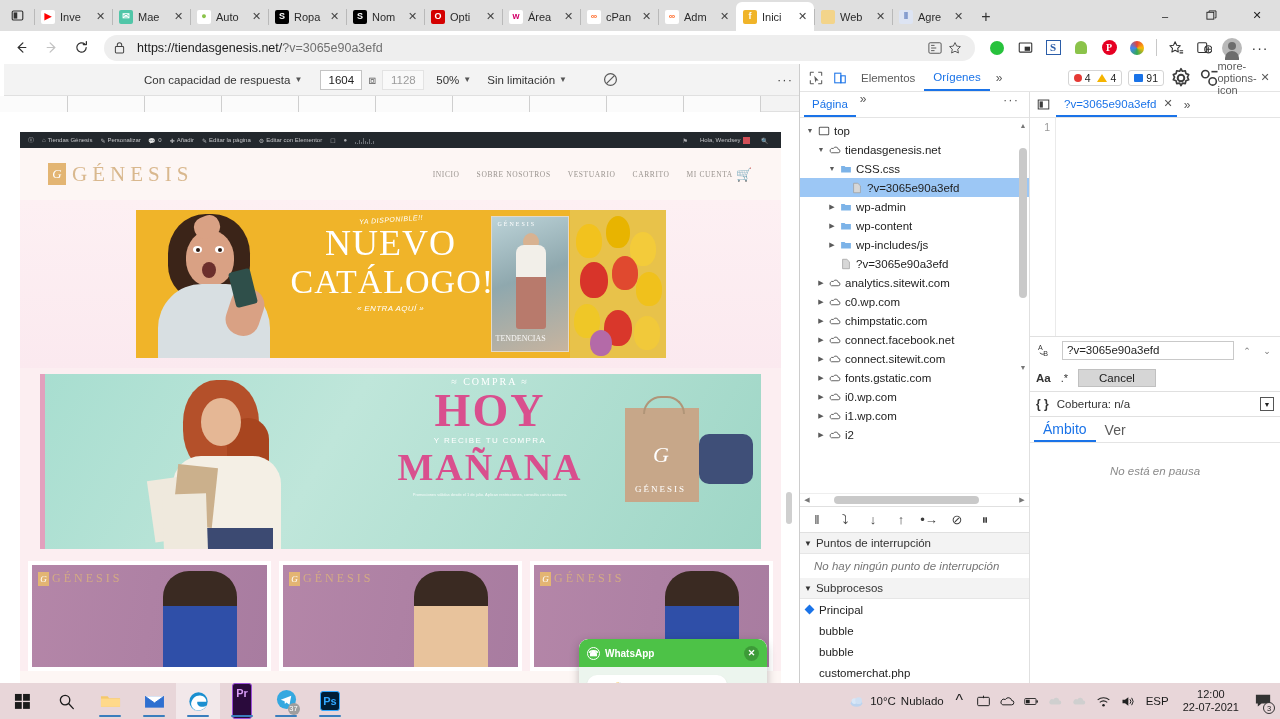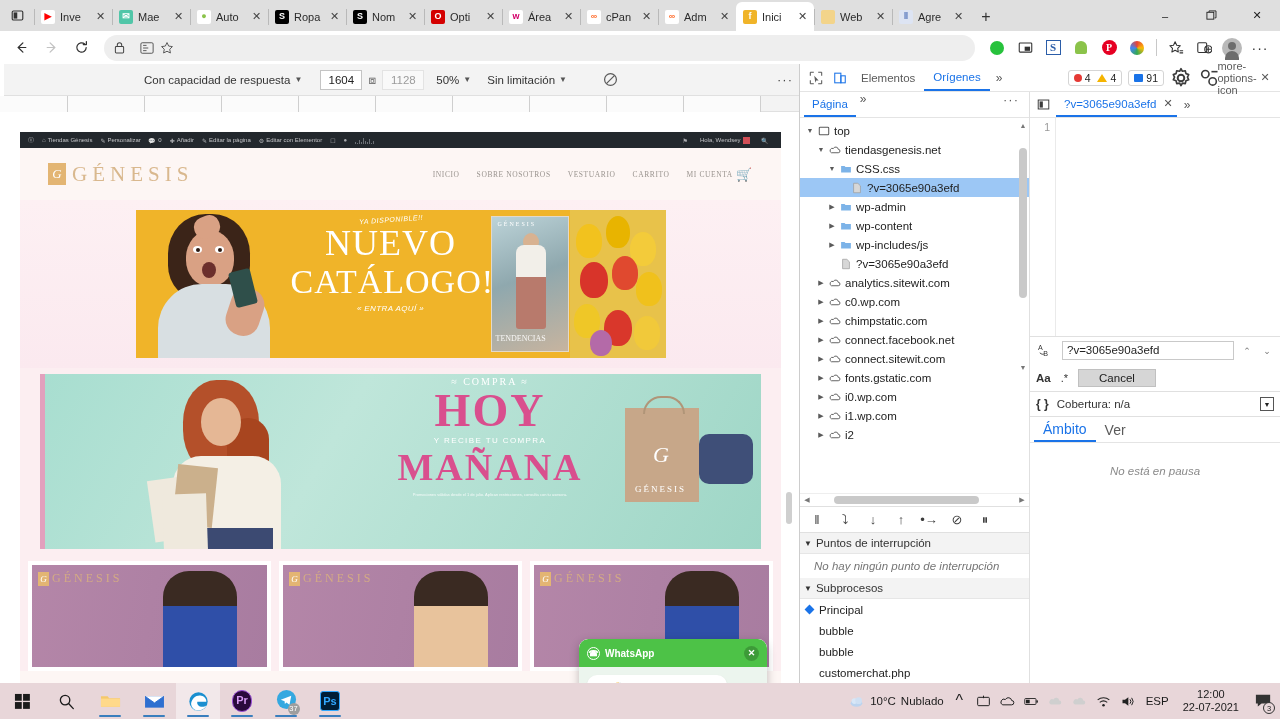--- a/index.html
+++ b/index.html
@@ -468,20 +468,21 @@
           <path d="M13.2 1.6v3.3H9.9" fill="none" stroke="#303030" stroke-width="1.3" stroke-linecap="round" stroke-linejoin="round"></path>
         </svg>
     </div>
     <div class="omnibox">
       <span class="lockicon">
         <svg viewBox="0 0 12 14">
             <rect x="1.5" y="6" width="9" height="7" rx="1" fill="none" stroke="#444" stroke-width="1.1"></rect>
             <path d="M3.6 6V4.2a2.4 2.4 0 0 1 4.8 0V6" fill="none" stroke="#444" stroke-width="1.1"></path>
           </svg>
       </span>
+      <span class="urltext"><span>https://tiendasgenesis.net/</span><span class="dim">?v=3065e90a3efd</span></span>
       <span class="obicon">
         <svg viewBox="0 0 16 16">
             <rect x="1" y="2" width="14" height="12" rx="1.5" fill="none" stroke="#555" stroke-width="1.1"></rect>
             <path d="M4 5h3M4 8h5M4 11h3" stroke="#555" stroke-width="1.1" stroke-linecap="round"></path>
           </svg>
       </span>
       <span class="obicon">
         <svg viewBox="0 0 16 16">
             <path d="M8 1.8l1.9 4 4.3.6-3.1 3 .8 4.3L8 11.7 4.1 13.7l.8-4.3-3.1-3 4.3-.6z" fill="none" stroke="#555" stroke-width="1.1" stroke-linejoin="round"></path>
           </svg>
@@ -1132,21 +1133,21 @@
         </div>
         <div class="tb-btn active">
           <svg viewBox="0 0 22 22" width="21" height="21">
             <circle cx="11" cy="11" r="9.6" fill="#1a8fd0"></circle>
             <path d="M3.2 13.5c.8-6 5.6-9.6 10.6-8.6 3.7.7 5.6 3.6 5.4 6.4H9.8c-.8 2.9 1.7 5.3 5.1 5.3 1.7 0 3.2-.5 4.4-1.3-1.5 3-4.6 5-8.2 5-4.7 0-7.5-3.1-7.9-6.8z" fill="#fff"></path>
             <path d="M3.2 13.5c-.1 3.5 2 6.3 5 7.1-2.9-1-4.8-3.6-5-7.1z" fill="#35c1f1"></path>
           </svg>
           <span class="under"></span>
         </div>
         <div class="tb-btn">
-          <span style="display:block;width:20px;height:22px;border-radius:10px;background:#2a0a3c;border:1.5px solid #9b4fd8;color:#d79bf5;font-size:11px;font-weight:bold;text-align:center;line-height:18px;">Pr</span>
+          <span style="display:block;width:20px;height:36px;border-radius:3px;background:#2a0a3c;border:1.5px solid #9b4fd8;color:#d79bf5;font-size:11px;font-weight:bold;text-align:center;line-height:18px;">Pr</span>
           <span class="under"></span>
         </div>
         <div class="tb-btn">
           <span style="position:relative;display:block;"><svg viewBox="0 0 22 22" width="21" height="21">
               <circle cx="11" cy="11" r="10" fill="#35a8e0"></circle>
               <path d="M5 11.3l11-4.3-1.9 9.6-3.2-2.4-1.6 1.6-.3-3z" fill="#fff"></path>
             </svg><span style="position:absolute;right:-3px;bottom:-1px;width:12px;height:12px;border-radius:50%;background:#9e9e9e;color:#fff;font-size:7.5px;line-height:12px;text-align:center;">37</span></span>
           <span class="under"></span>
         </div>
         <div class="tb-btn">

